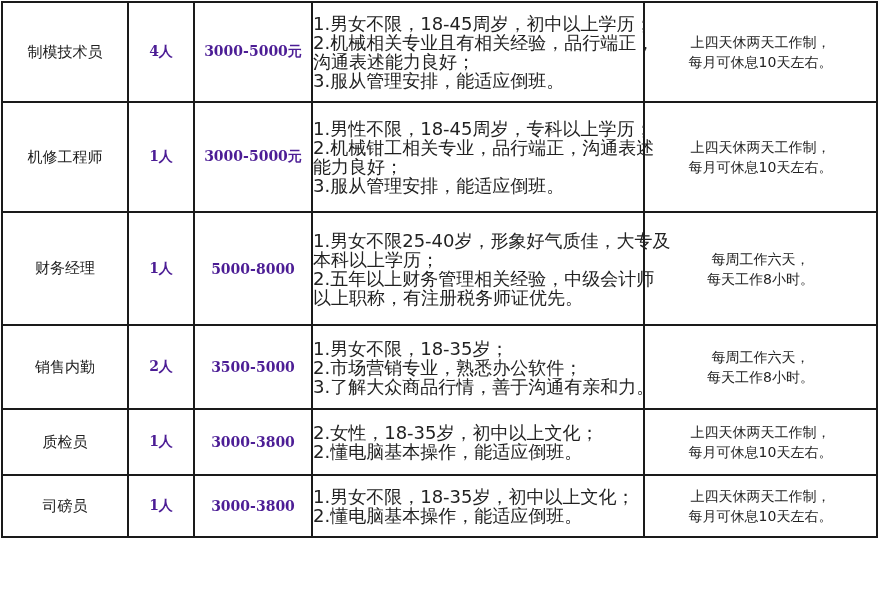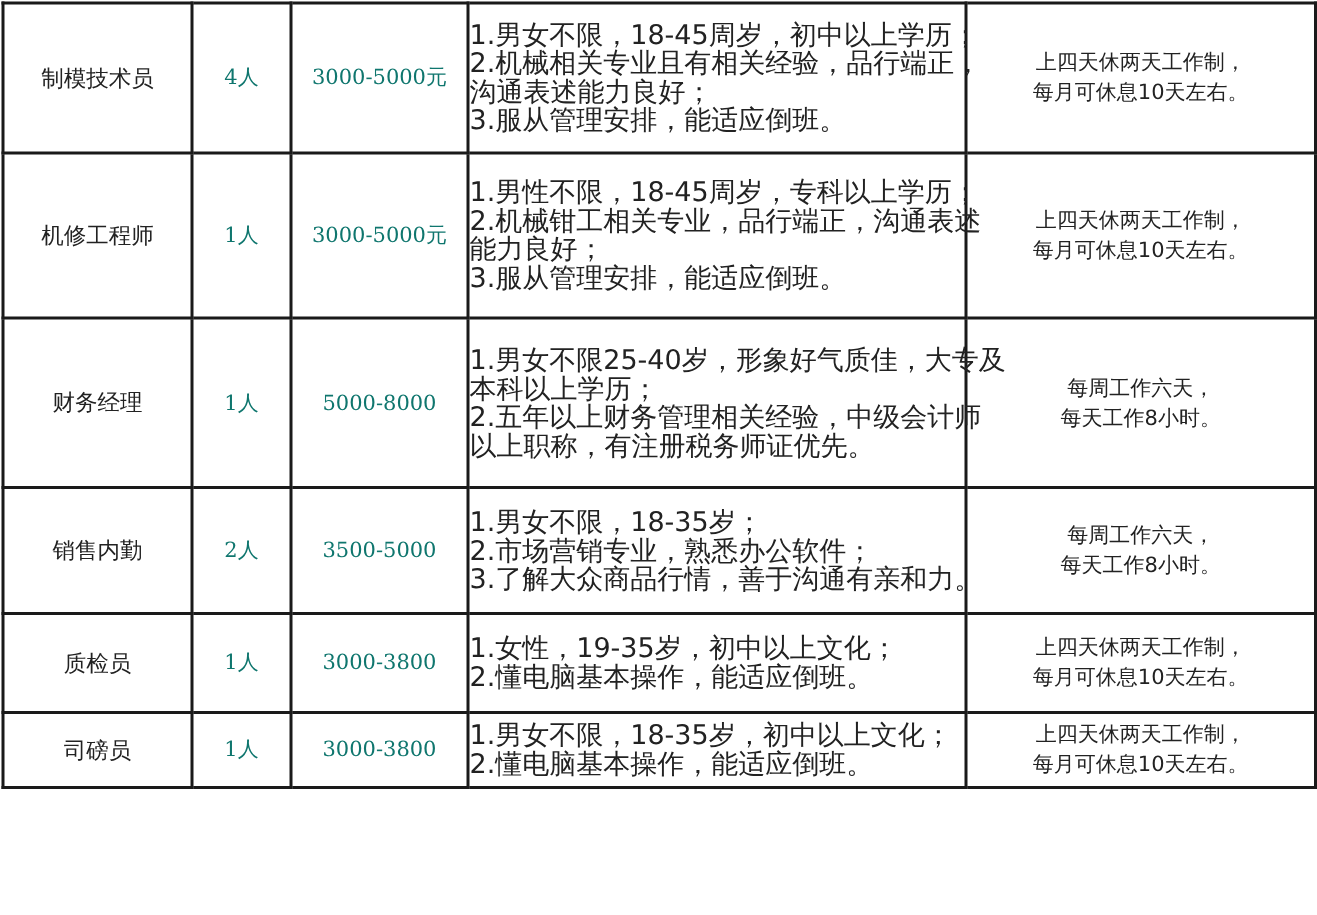--- a/index.html
+++ b/index.html
@@ -21,21 +21,21 @@
     th {
       font-weight: bold;
       text-align: center;
       font-size: 15px;
       color: #2a2a2a;
       line-height: 20px;
     }
     th.req-head { text-align: left; padding-left: 133px; }
     td.center { text-align: center; }
     td.pos { font-size: 15px; border-radius: 30px; }
-    td.num, td.salary { font-family: "DejaVu Serif", "Liberation Serif", serif; font-size: 14px; color: #0f766e; }
+    td.num, td.salary { font-family: "DejaVu Serif", "Liberation Serif", serif; font-size: 14px; color: #4c1d95; font-weight: bold; }
     td.req { text-align: left; padding-left: 2px; line-height: 19px; font-size: 18px; }
     td.note { text-align: center; line-height: 20px; font-size: 14px; }
     .line { display: block; white-space: nowrap; }
   </style>
 </head>
 <body>
 
 <table class="jobs">
   <colgroup>
     <col style="width:126px">
@@ -107,30 +107,30 @@
       <span class="line">每周工作六天，</span>
       <span class="line">每天工作8小时。</span>
     </td>
   </tr>
 
   <tr style="height:66px">
     <td class="center pos">质检员</td>
     <td class="center num">1人</td>
     <td class="center salary">3000-3800</td>
     <td class="req">
-      <span class="line">1.女性，19-35岁，初中以上文化；</span>
+      <span class="line">2.女性，18-35岁，初中以上文化；</span>
       <span class="line">2.懂电脑基本操作，能适应倒班。</span>
     </td>
     <td class="note">
       <span class="line">上四天休两天工作制，</span>
       <span class="line">每月可休息10天左右。</span>
     </td>
   </tr>
 
-  <tr style="height:50px">
+  <tr style="height:62px">
     <td class="center pos">司磅员</td>
     <td class="center num">1人</td>
     <td class="center salary">3000-3800</td>
     <td class="req">
       <span class="line">1.男女不限，18-35岁，初中以上文化；</span>
       <span class="line">2.懂电脑基本操作，能适应倒班。</span>
     </td>
     <td class="note">
       <span class="line">上四天休两天工作制，</span>
       <span class="line">每月可休息10天左右。</span>

